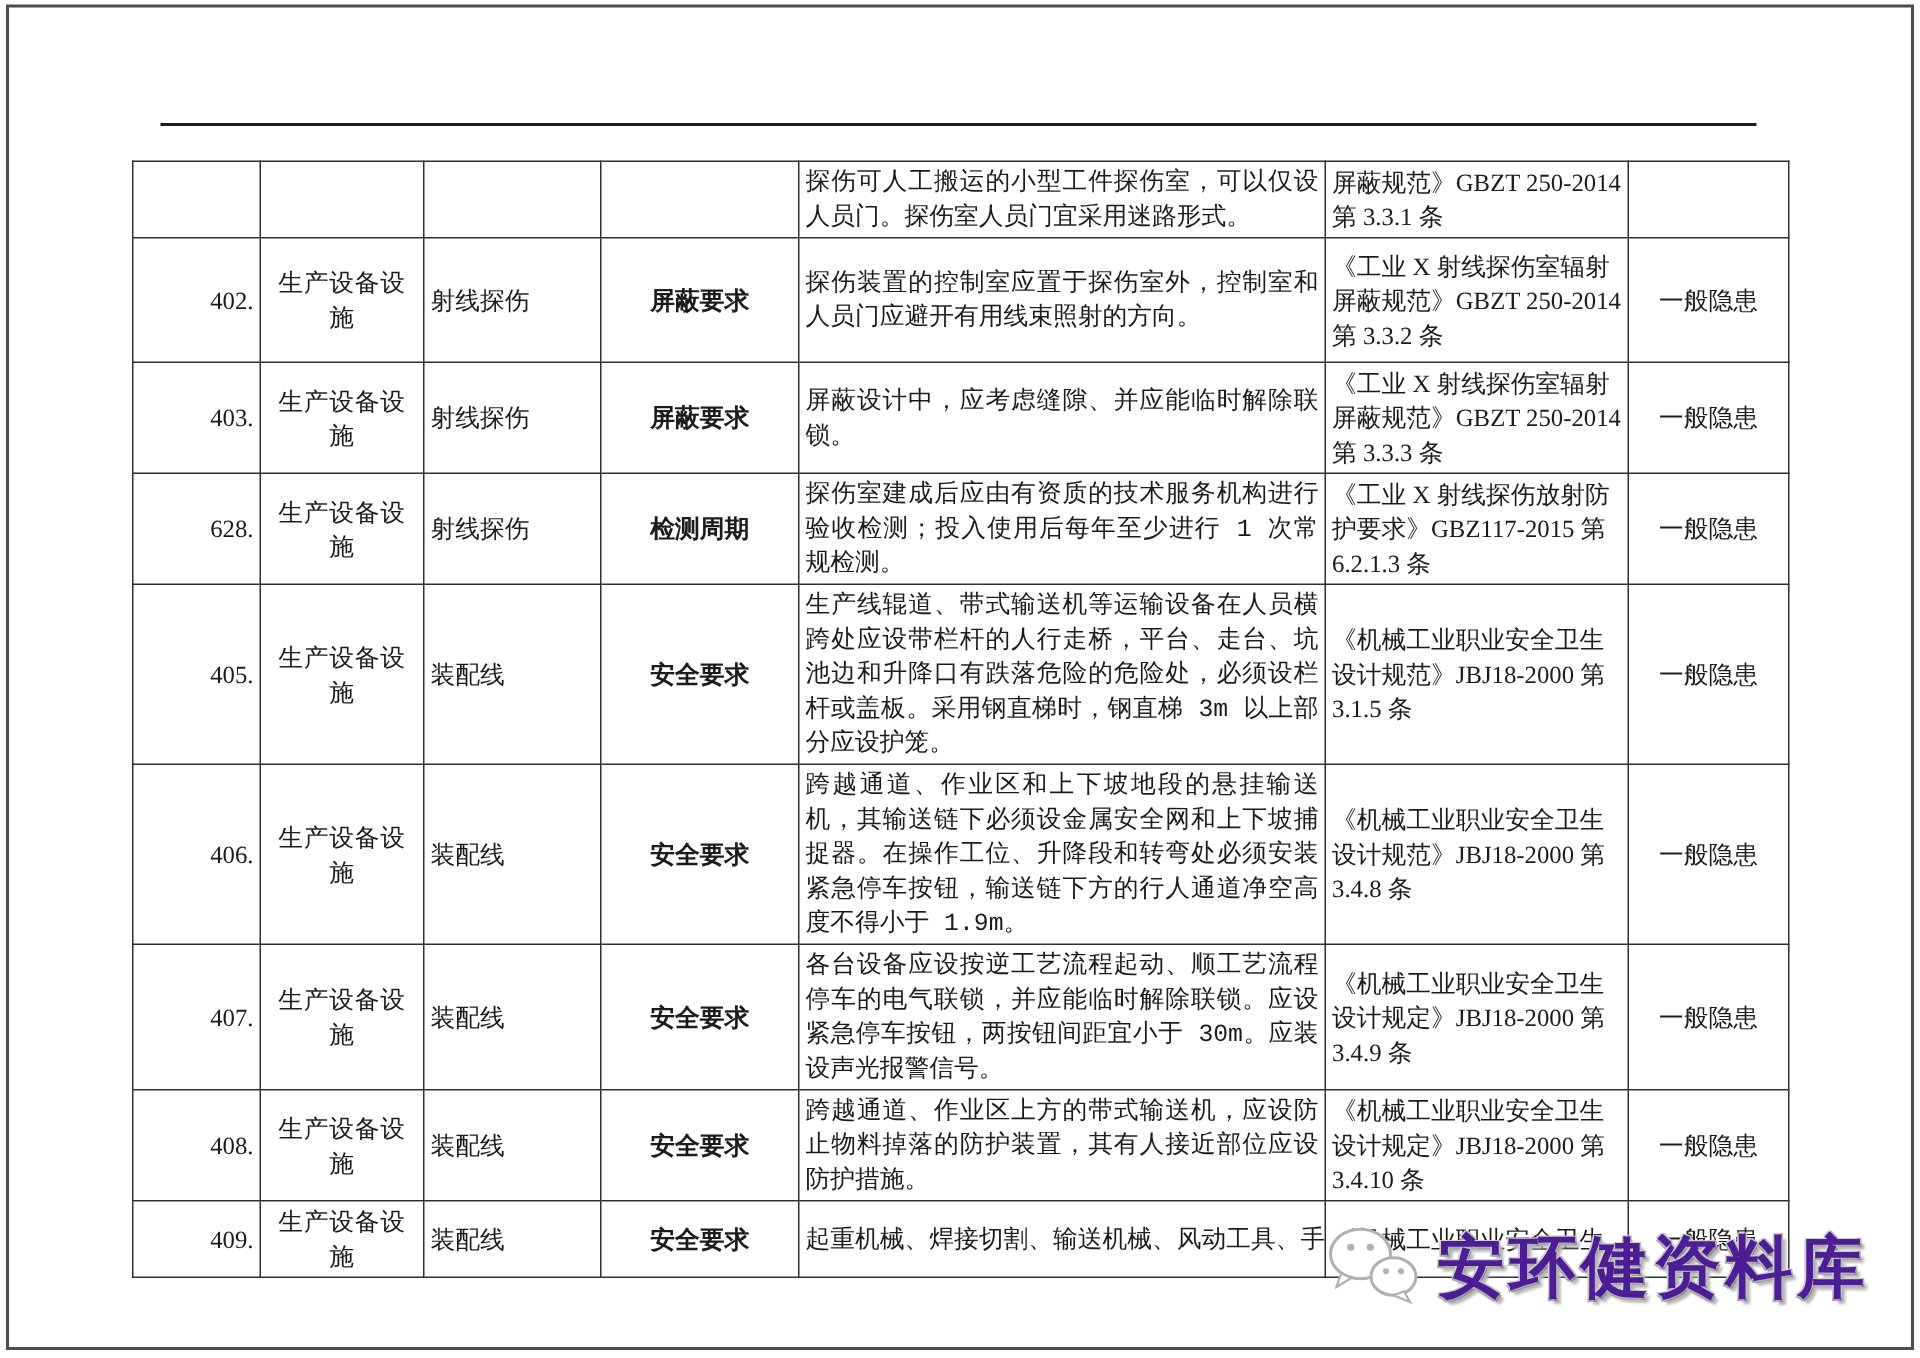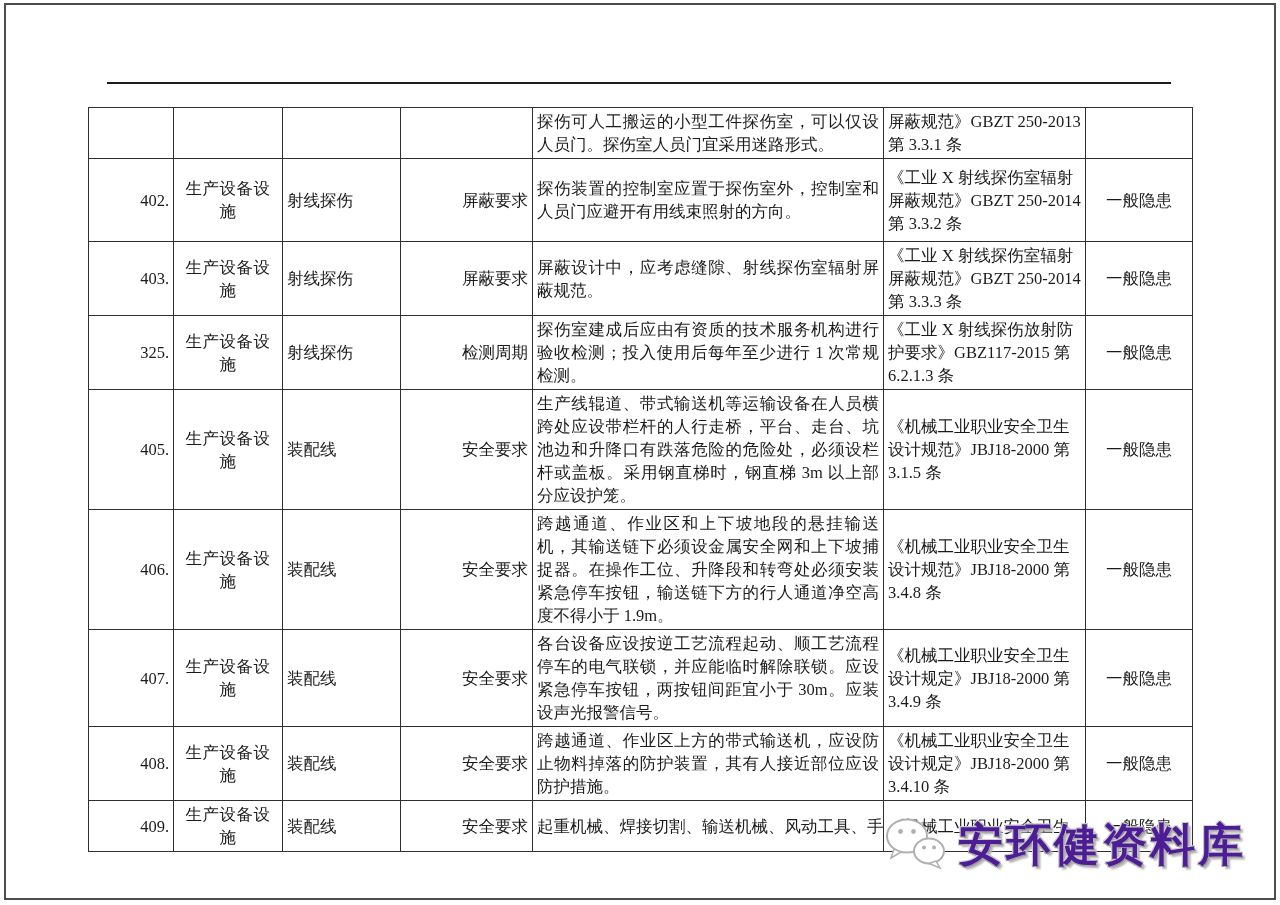--- a/index.html
+++ b/index.html
@@ -30,25 +30,26 @@
     border:1px solid #2f2f2f;
     vertical-align:middle;
     font-size:16.5px;
     line-height:23px;
     padding:2px 4px;
     overflow:hidden;
   }
   td.no{text-align:right;font-size:16px;}
   td.cat{text-align:center;padding:2px 2px;letter-spacing:0.5px;}
   td.sub{text-align:left;padding-left:10px;margin-top:48px;}
-  td.item{text-align:right;padding-left:10px;}
+  td.item{text-align:center;padding-left:10px;font-weight:bold;}
   td.desc{
     font-size:16px;line-height:23px;
     text-align:justify;text-justify:inter-ideograph;
     padding:2px 3px;
+    font-family:Liberation Mono, monospace;
   }
   td.ref{
     font-size:16px;line-height:22px;
     padding:2px 5px;
   }
   td.level{text-align:center;}
   tr.r0{height:43px}
   tr.r1{height:83px}
   tr.r2{height:67px}
   tr.r3{height:73px}
@@ -94,43 +95,43 @@
         <col style="width:202px">
       <col style="width:107px">
     </colgroup>
     <tbody>
       <tr class="r0">
         <td class="no"></td>
         <td class="cat"></td>
         <td class="sub"></td>
         <td class="item"></td>
         <td class="desc">探伤可人工搬运的小型工件探伤室，可以仅设人员门。探伤室人员门宜采用迷路形式。</td>
-        <td class="ref">屏蔽规范》GBZT 250-2013 第 3.3.1 条</td>
+        <td class="ref">屏蔽规范》GBZT 250-2014 第 3.3.1 条</td>
         <td class="level"></td>
       </tr>
       <tr class="r1">
         <td class="no">402.</td>
         <td class="cat">生产设备设施</td>
         <td class="sub">射线探伤</td>
         <td class="item">屏蔽要求</td>
         <td class="desc">探伤装置的控制室应置于探伤室外，控制室和人员门应避开有用线束照射的方向。</td>
         <td class="ref">《工业 X 射线探伤室辐射屏蔽规范》GBZT 250-2014 第 3.3.2 条</td>
         <td class="level">一般隐患</td>
       </tr>
       <tr class="r2">
         <td class="no">403.</td>
         <td class="cat">生产设备设施</td>
         <td class="sub">射线探伤</td>
         <td class="item">屏蔽要求</td>
-        <td class="desc">屏蔽设计中，应考虑缝隙、射线探伤室辐射屏蔽规范。</td>
+        <td class="desc">屏蔽设计中，应考虑缝隙、并应能临时解除联锁。</td>
         <td class="ref">《工业 X 射线探伤室辐射屏蔽规范》GBZT 250-2014 第 3.3.3 条</td>
         <td class="level">一般隐患</td>
       </tr>
       <tr class="r3">
-        <td class="no">325.</td>
+        <td class="no">628.</td>
         <td class="cat">生产设备设施</td>
         <td class="sub">射线探伤</td>
         <td class="item">检测周期</td>
         <td class="desc">探伤室建成后应由有资质的技术服务机构进行验收检测；投入使用后每年至少进行 1 次常规检测。</td>
         <td class="ref">《工业 X 射线探伤放射防护要求》GBZ117-2015 第 6.2.1.3 条</td>
         <td class="level">一般隐患</td>
       </tr>
       <tr class="r4">
         <td class="no">405.</td>
         <td class="cat">生产设备设施</td>

